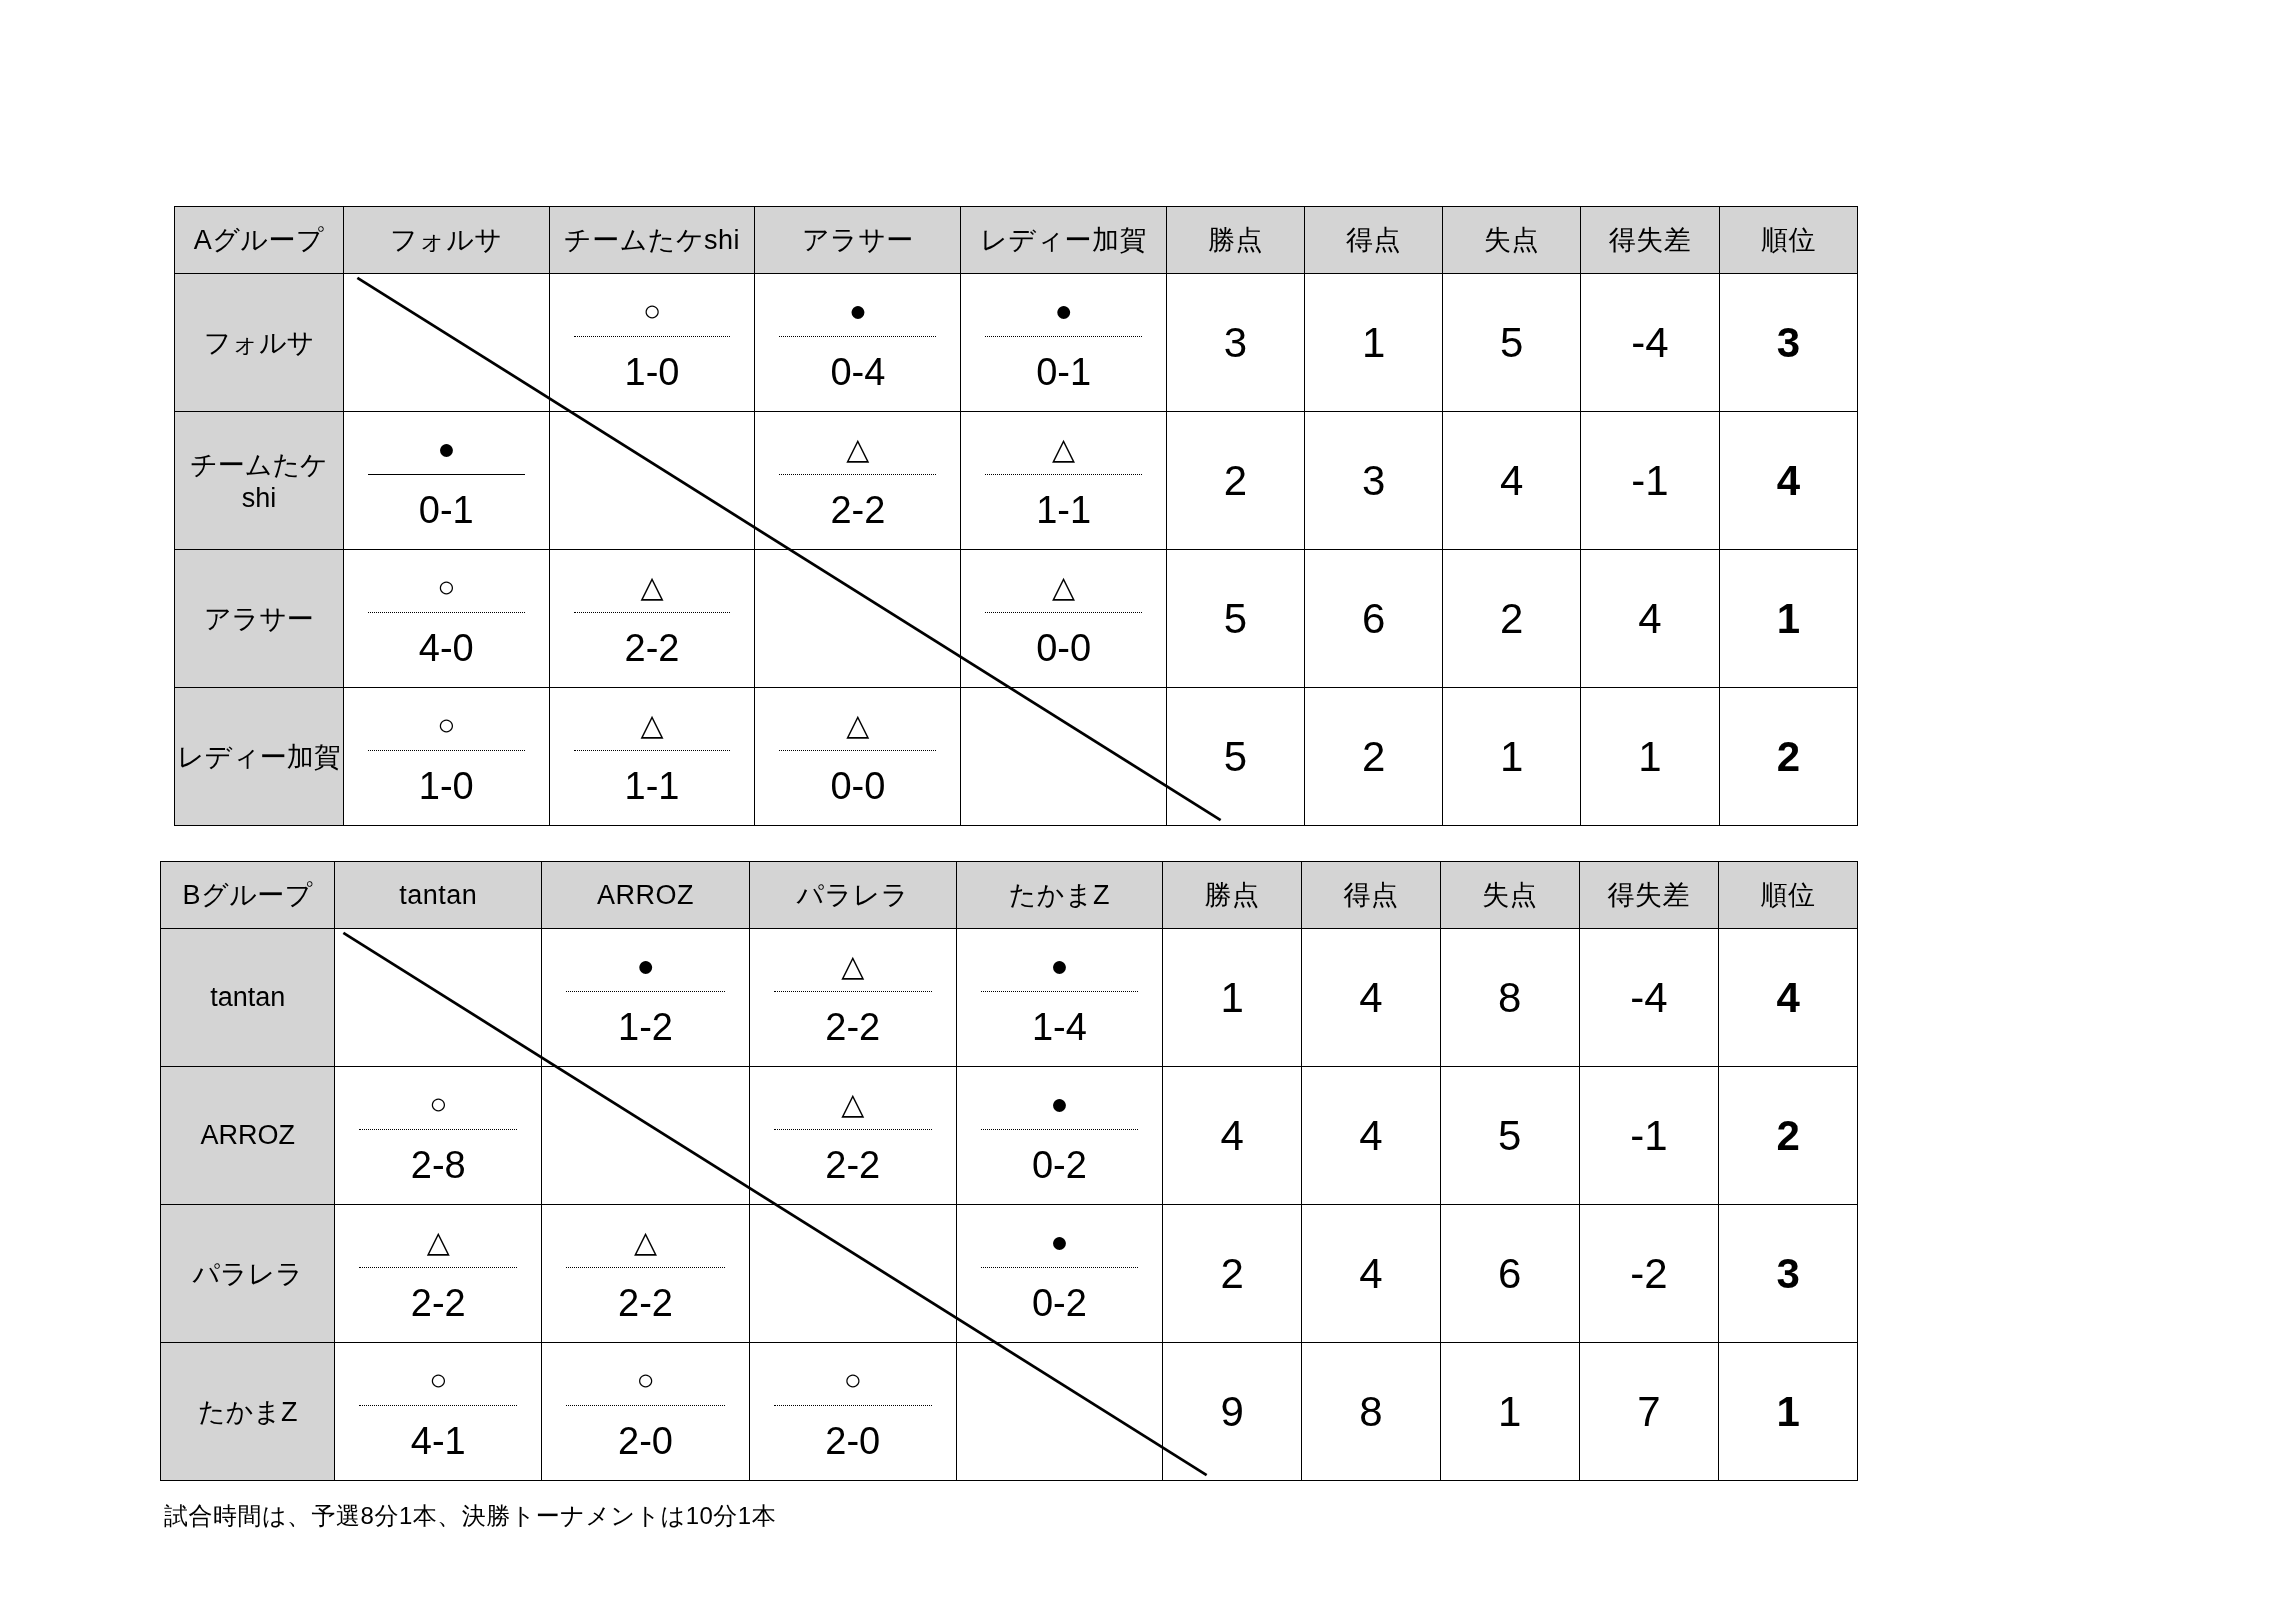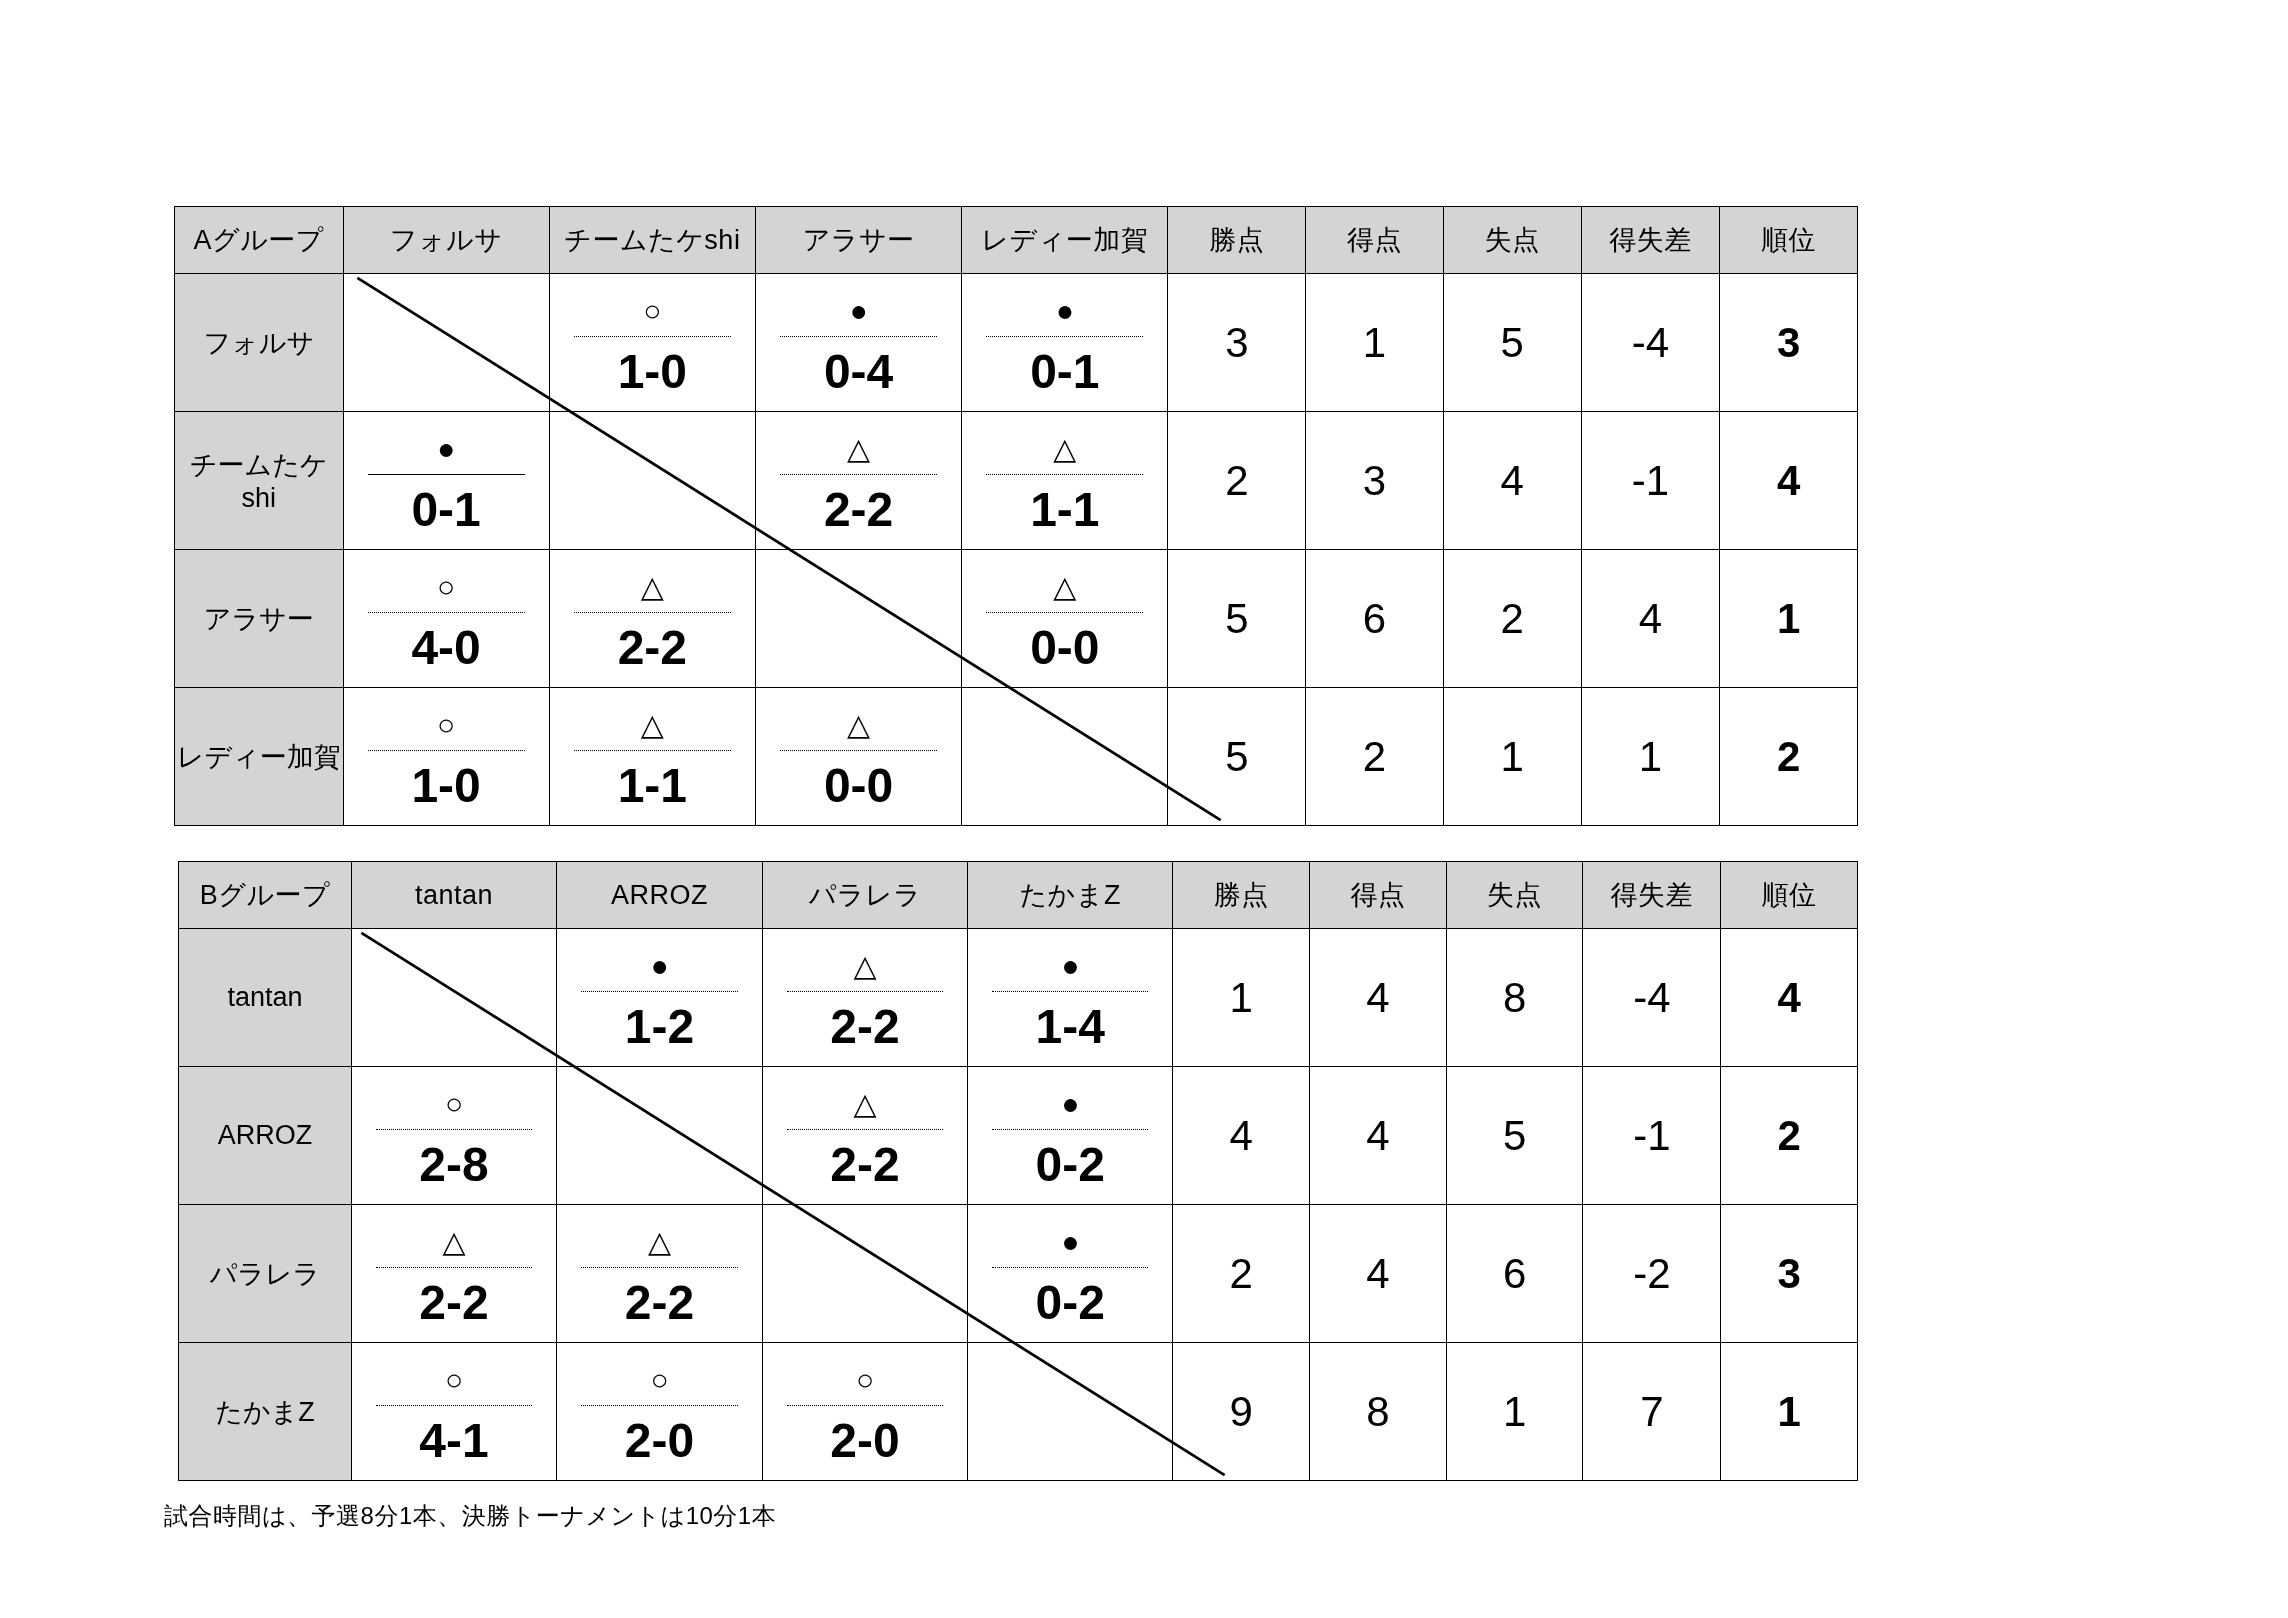--- a/index.html
+++ b/index.html
@@ -19,21 +19,21 @@
     position: absolute;
     left: 0; top: 0;
     width: 1858px;
     height: 1619px;
     margin-top: 40px;
   }
   .group-block {
     position: absolute;
   }
   #groupA { left: 174px; top: 166px; }
-  #groupB { left: 178px; top: 821px; }
+  #groupB { left: 160px; top: 821px; }
 
   table.standings {
     border-collapse: collapse;
     table-layout: fixed;
   }
   table.standings td, table.standings th {
     border: 1.8px solid #000000;
     padding: 0;
     text-align: center;
     vertical-align: middle;
@@ -77,28 +77,27 @@
     height: 50px;
     display: flex;
     align-items: center;
     justify-content: center;
     border-bottom: 1.8px dotted #000000;
   }
   .result-mark.solid-line {
     border-bottom: 1.8px solid #000000;
   }
   .score {
-    font-size: 48px;
+    font-size: 38px;
     line-height: 1;
     height: 55px;
     display: flex;
     align-items: center;
     justify-content: center;
     padding-top: 7.4px;
-    font-weight: bold;
   }
   
   td.diag {
     position: relative;
     height: 137px;
     overflow: hidden;
   }
   
   td.stat {
     font-size: 42px;

